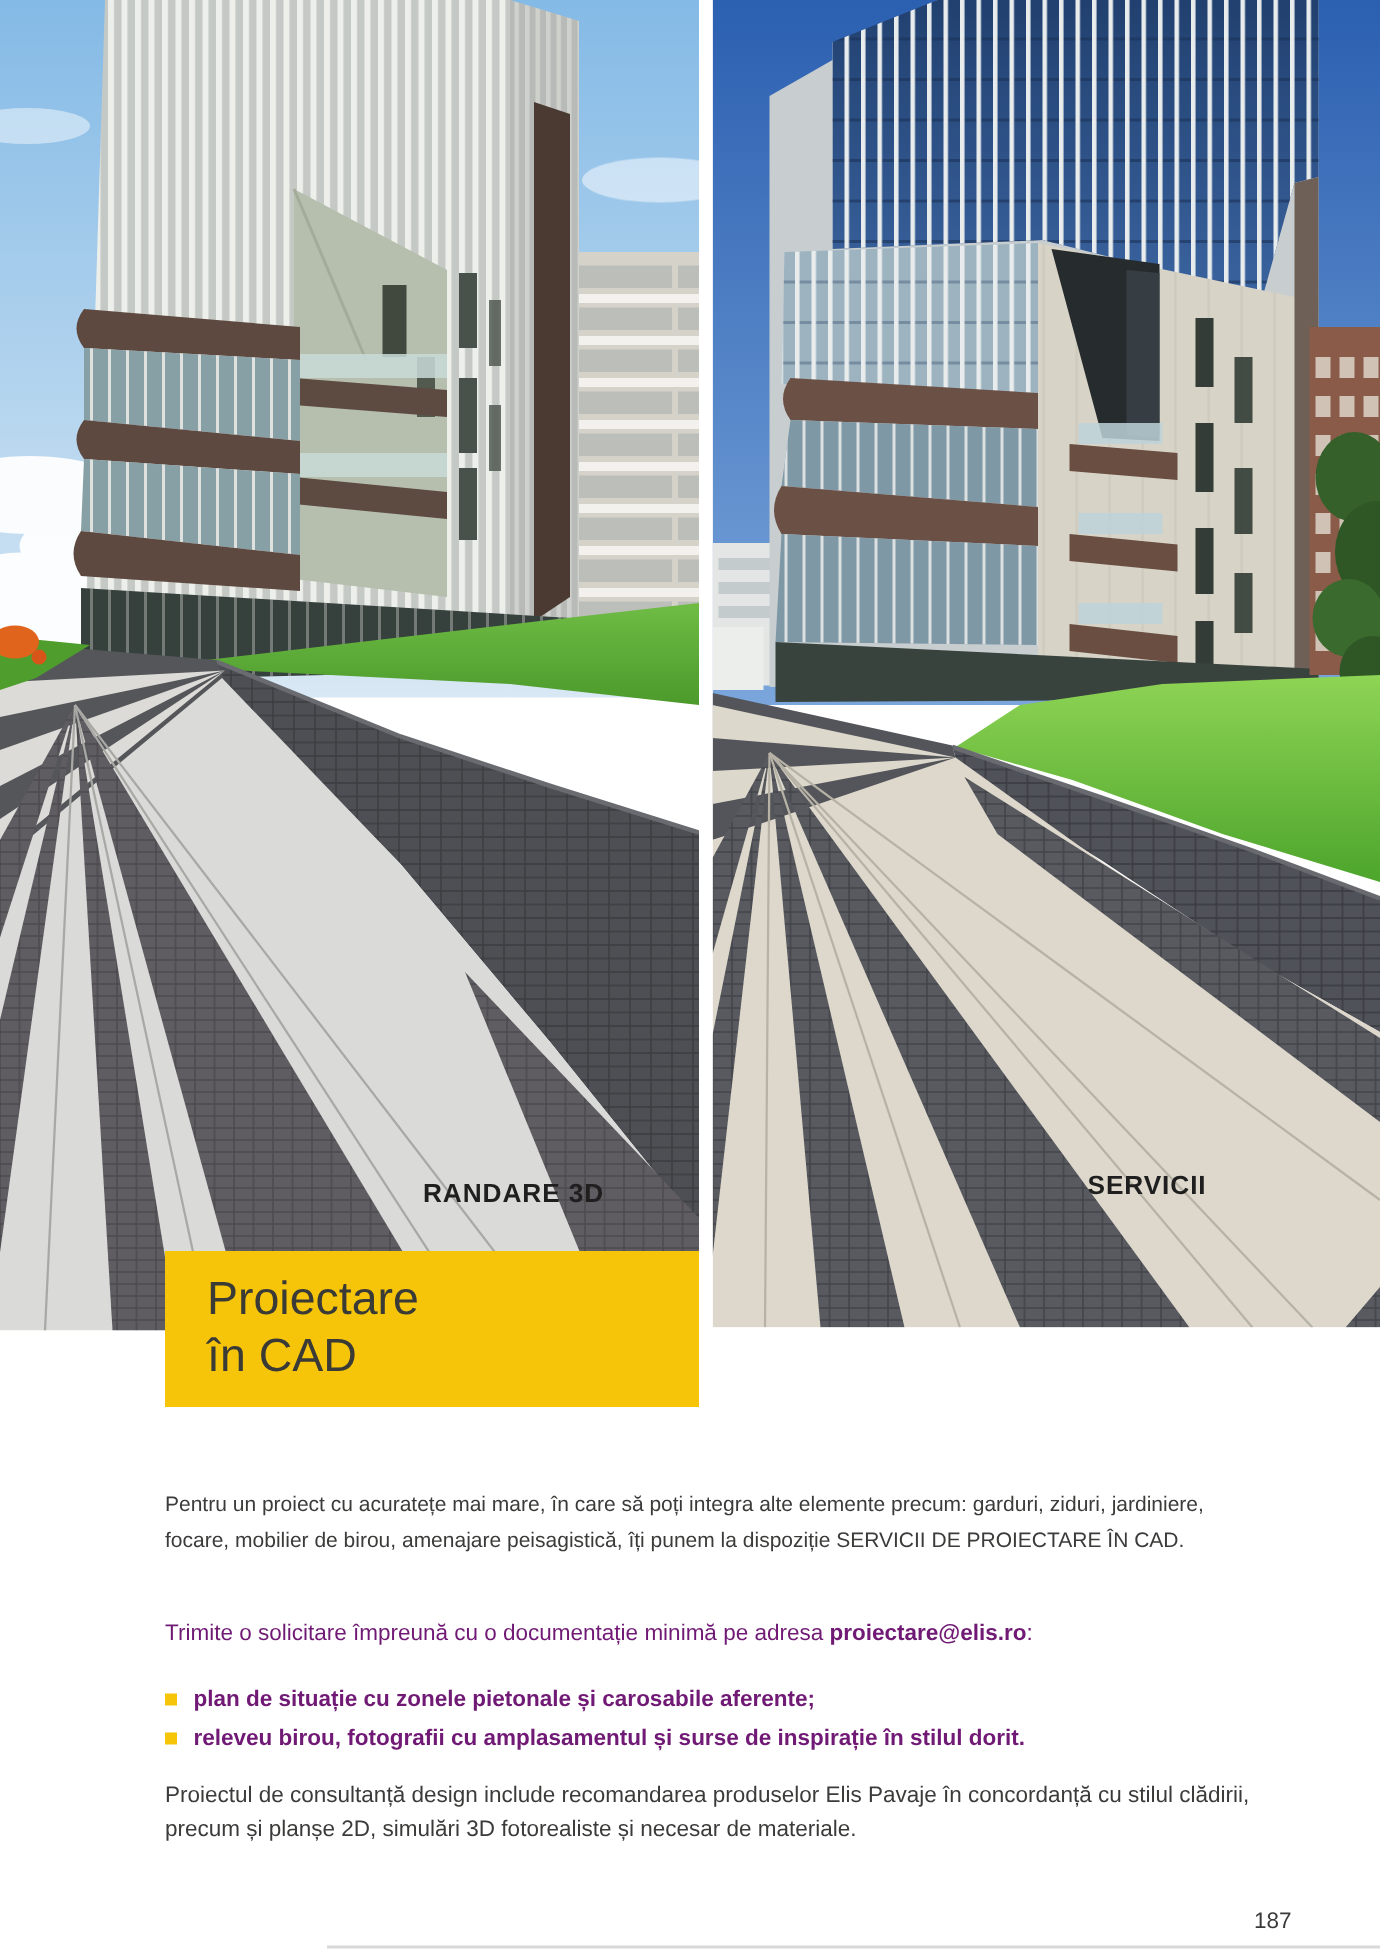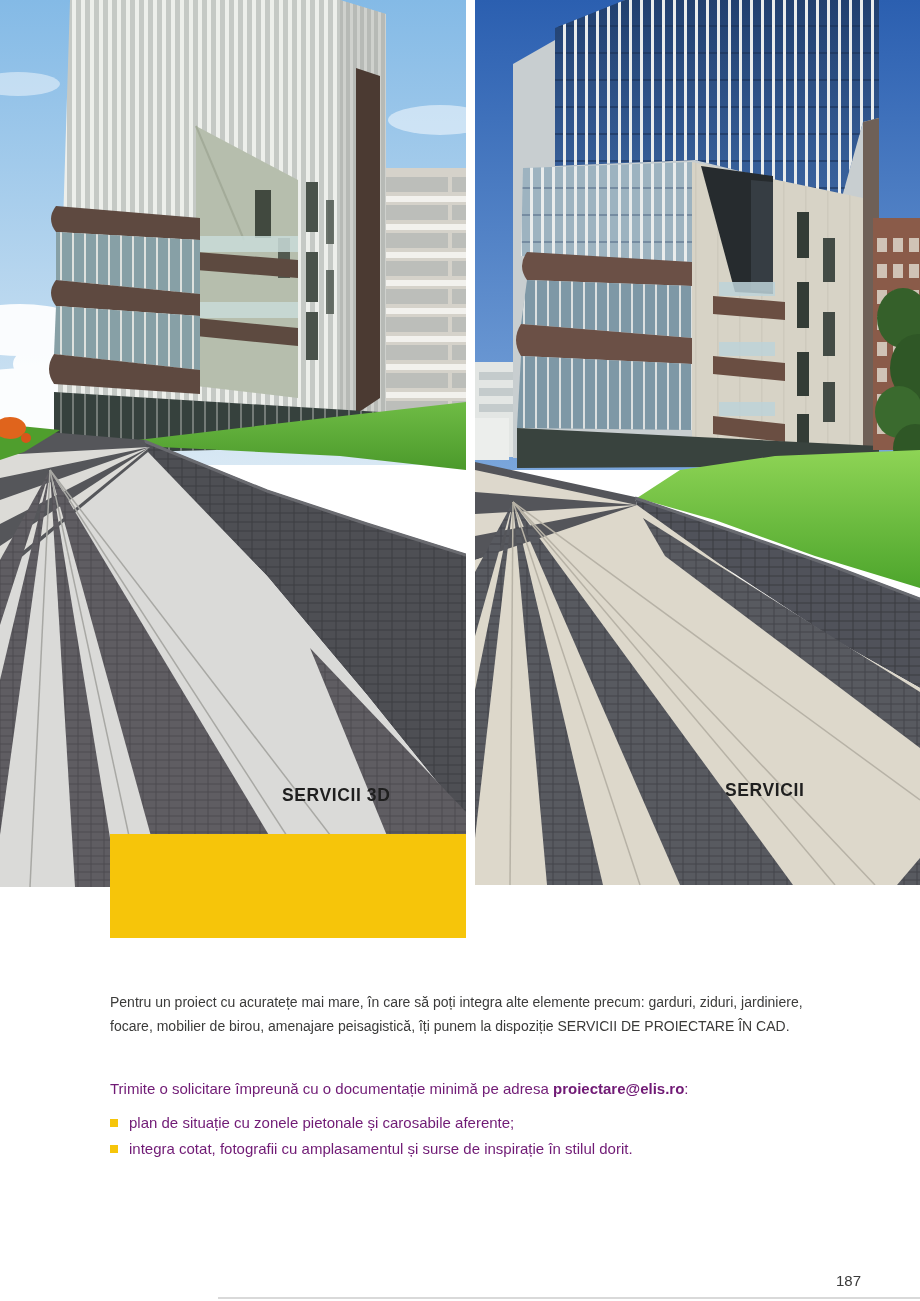--- a/index.html
+++ b/index.html
@@ -31,21 +31,21 @@
   .intro{
     position:absolute;left:110px;top:976px;width:700px;
     font-size:14px;line-height:24px;color:#3b3b3a;
   }
 
   .request{
     position:absolute;left:110px;top:1078px;width:720px;
     font-size:15px;line-height:22px;color:#701a75;
   }
   .request .email{font-weight:bold;}
-  .bullets{list-style:none;margin:10px 0 0 0;padding:0;}
+  .bullets{list-style:none;margin:20px 0 0 0;padding:0;font-weight:bold;}
   .bullets li{position:relative;padding-left:19px;line-height:26px;}
   .bullets li .sq{
     position:absolute;left:0;top:9px;width:8px;height:8px;background:#F6C50A;
   }
 
   .closing{
     position:absolute;left:110px;top:1170px;width:758px;
     font-size:15px;line-height:23px;color:#3b3b3a;
   }
 
@@ -180,21 +180,21 @@
         <polygon points="50,470 165,887 300,887" fill="url(#patCobL)"></polygon>
         <polygon points="310,648 466,812 466,887 408,887" fill="url(#patCobL)"></polygon>
         <g stroke="#a8a8a4" stroke-width="1.5">
           <line x1="50" y1="470" x2="30" y2="887"></line>
           <line x1="50" y1="470" x2="140" y2="887"></line>
           <line x1="50" y1="470" x2="320" y2="887"></line>
           <line x1="50" y1="470" x2="370" y2="887"></line>
         </g>
       </g>
     </svg>
-    <div class="img-label label-render">SERVICII 3D</div>
+    <div class="img-label label-render">RANDARE 3D</div>
   </div>
 
   <div class="img-block img-photo">
     <svg width="445" height="885" viewBox="0 0 445 885">
       <defs>
         <linearGradient id="skyR" x1="0" y1="0" x2="0" y2="1">
           <stop offset="0" stop-color="#2b5fb0"></stop>
             <stop offset="1" stop-color="#7aa6dc"></stop>
         </linearGradient>
         <linearGradient id="gradBlue" x1="0" y1="0" x2="0" y2="1">
@@ -328,36 +328,39 @@
           <line x1="38" y1="502" x2="360" y2="885"></line>
           <line x1="38" y1="502" x2="400" y2="885"></line>
           <line x1="38" y1="502" x2="445" y2="800"></line>
         </g>
       </g>
     </svg>
     <div class="img-label label-photo">SERVICII</div>
   </div>
 
   <div class="title-box">
+    <div class="t">Proiectare</div>
+    <div class="t">în CAD</div>
   </div>
 
   <p class="intro">Pentru un proiect cu acuratețe mai mare, în care să poți integra alte elemente precum: garduri, ziduri, jardiniere, focare, mobilier de birou, amenajare peisagistică, îți punem la dispoziție SERVICII DE PROIECTARE ÎN CAD.</p>
 
   <div class="request">
     <span>Trimite o solicitare împreună cu o documentație minimă pe adresa </span><span class="email">proiectare@elis.ro</span><span>:</span>
     <ul class="bullets">
       <li>
         <span class="sq"></span>
         <span>plan de situație cu zonele pietonale și carosabile aferente;</span>
       </li>
       <li>
         <span class="sq"></span>
-        <span>integra cotat, fotografii cu amplasamentul și surse de inspirație în stilul dorit.</span>
+        <span>releveu birou, fotografii cu amplasamentul și surse de inspirație în stilul dorit.</span>
       </li>
     </ul>
   </div>
 
+  <p class="closing">Proiectul de consultanță design include recomandarea produselor Elis Pavaje în concordanță cu stilul clădirii, precum și planșe 2D, simulări 3D fotorealiste și necesar de materiale.</p>
 
   <div class="page-number">187</div>
 
   <div class="bottom-rule"></div>
 
 </div>
 
 </body></html>

